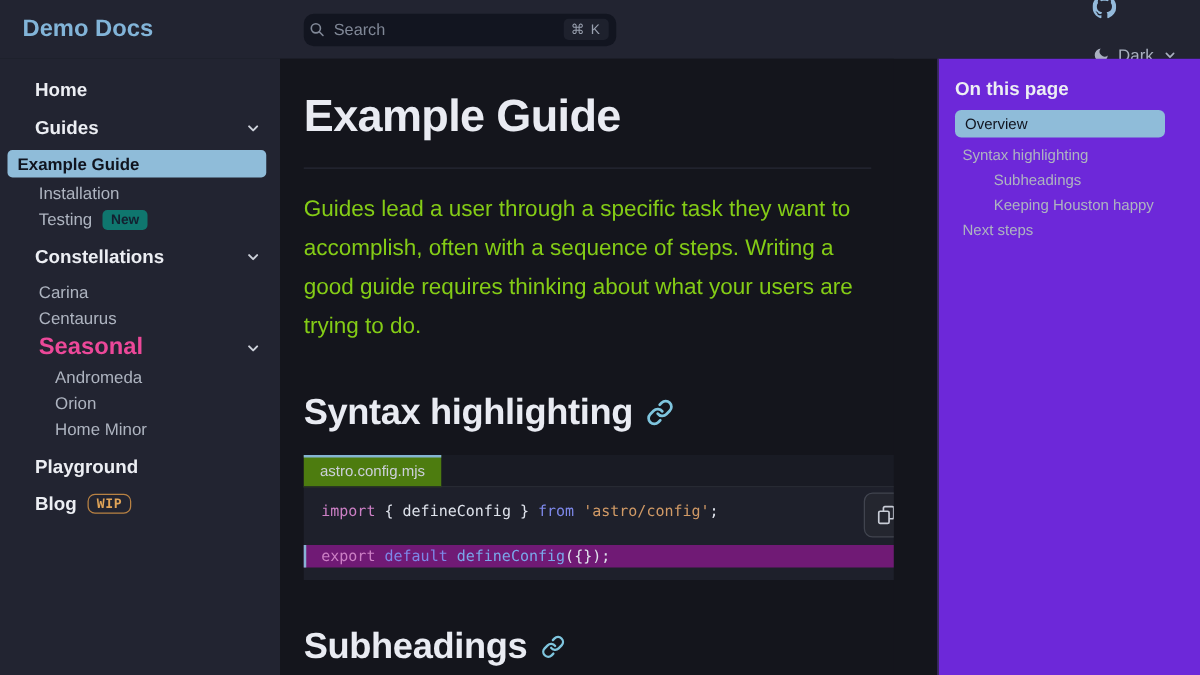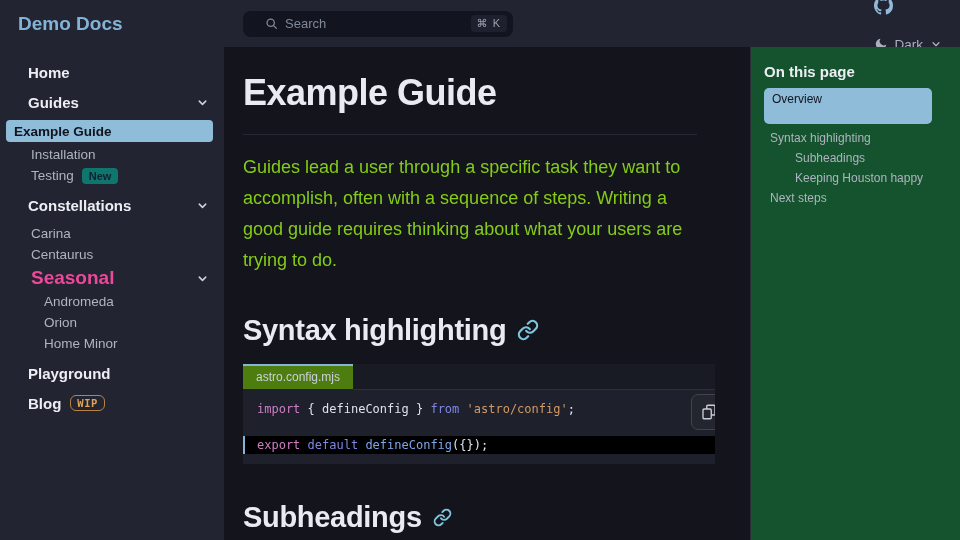--- a/index.html
+++ b/index.html
@@ -11,23 +11,23 @@
     -webkit-font-smoothing:antialiased;
   }
 
   
   .site-header {
     height:47px; background:#222431; display:flex; align-items:center;
     padding:0 19px 0 18px;
   }
   .brand { flex:0 0 207px; font-size:19px; font-weight:700; color:#82b4d8; cursor:pointer; }
   .search-btn {
-    margin-left:18px; width:270px; height:26px; border:none; border-radius:8px;
+    margin-left:18px; width:250px; height:26px; border:none; border-radius:8px;
     background:#121520; color:#808897; display:flex; align-items:center;
-    padding:0 6px 0 22px; font-family:inherit; font-size:13px; cursor:pointer;
+    padding:0 6px 0 4px; font-family:inherit; font-size:13px; cursor:pointer;
   }
   .search-btn .mag { display:flex; margin-right:7px; color:#808897; }
   .search-btn .ph { flex:1; text-align:left; }
   .search-btn kbd {
     font-family:"Liberation Sans", sans-serif; font-size:11px; color:#99a0af;
     background:#1e212d; border-radius:4px; padding:2px 6px; letter-spacing:1px;
   }
   .header-right { margin-left:auto; display:flex; align-items:flex-start; gap:22px;flex-direction:column; }
   .gh-link { color:#94badb; display:flex; cursor:pointer; }
   .theme-select { display:flex; align-items:center; gap:6px; color:#a9b0bf; font-size:13.5px; cursor:pointer; }
@@ -88,51 +88,51 @@
     background:#4d7c0f; border-top:2px solid #85b5d3; border-bottom:1px solid #1e202b;
     margin-bottom:-1px; padding:0 13px; display:flex; align-items:center;
     font-size:12px; color:#ccd0da; cursor:pointer;
   }
   .code-body {
     position:relative; background:#1e202b; padding:10px 0 10px 0;
     font-family:"DejaVu Sans Mono", monospace; font-size:12px; line-height:18px;
   }
   .cline { white-space:pre; padding:0 14px; }
   .cline.hl {
-    background:#000000; border-left:2px solid #88b3d4; padding-left:12px;
+    background:#701a75; border-left:2px solid #88b3d4; padding-left:12px;
   }
   .tk-kw  { color:#cc7fc5; }
   .tk-kw2 { color:#7d87e8; }
   .tk-fn  { color:#7aa7ea; }
   .tk-str { color:#d19a66; }
   .tk-pl  { color:#dfe3ec; }
   .copy-btn {
     position:absolute; top:4px; right:5px; width:36px; height:36px;
     background:#24262f; border:1px solid #41444f; border-radius:7px;
     display:flex; align-items:center; justify-content:center; color:#c9cdd7; cursor:pointer;
   }
 
   
   ul.bullets { margin:14px 0 0 0; padding-left:22px; font-size:15px; color:#c2c7d1; }
   ul.bullets li { margin:9px 0; }
   ul.bullets li::marker { color:#8a8f9b; }
   .txt-link { color:#93c0da; text-decoration:underline; text-decoration-color:#7f93a2; cursor:pointer; }
 
   
   .toc {
-    flex:0 0 210px; background:#14532d; border-left:1px solid #2b2e39;
+    flex:0 0 210px; background:#6d28d9; border-left:1px solid #2b2e39;
     padding:16px 28px 0 13px;
     margin-left:35px;
   }
   .toc-title { font-size:15px; font-weight:700; color:#eceef3; margin:0 0 8px 0; }
   .toc-list { list-style:none; margin:0; padding:0; font-size:12px; }
   .toc-item { color:#aeb4c0; line-height:18px; padding:1px 0 1px 6px; cursor:pointer; }
   .toc-item.lvl2 { padding-left:31px; }
   .toc-item.current {
-    background:#8fbcd9; color:#10141f; border-radius:5px; padding:4px 8px 18px 8px;
+    background:#8fbcd9; color:#10141f; border-radius:5px; padding:4px 8px 4px 8px;
     margin:3px 0 4px 0; line-height:14px;
   }
 </style>
 </head>
 <body>
 
 <header class="site-header">
   <div class="brand">Demo Docs</div>
 
   <button class="search-btn">

